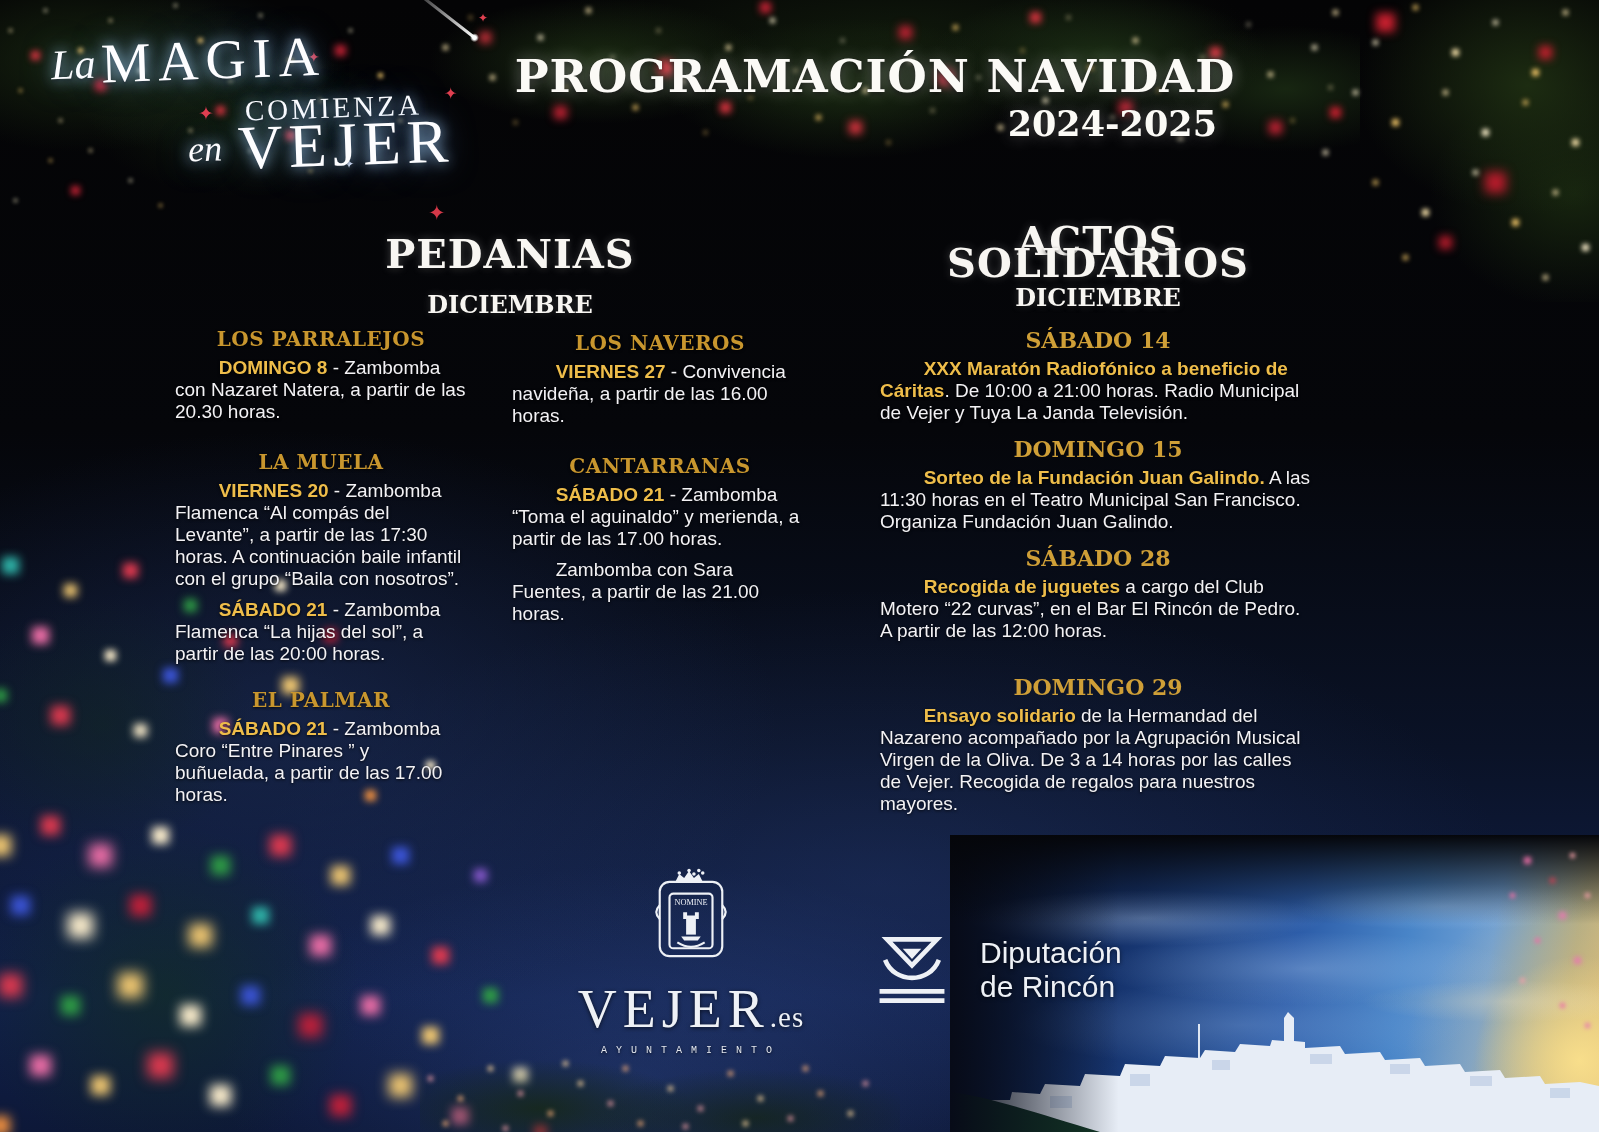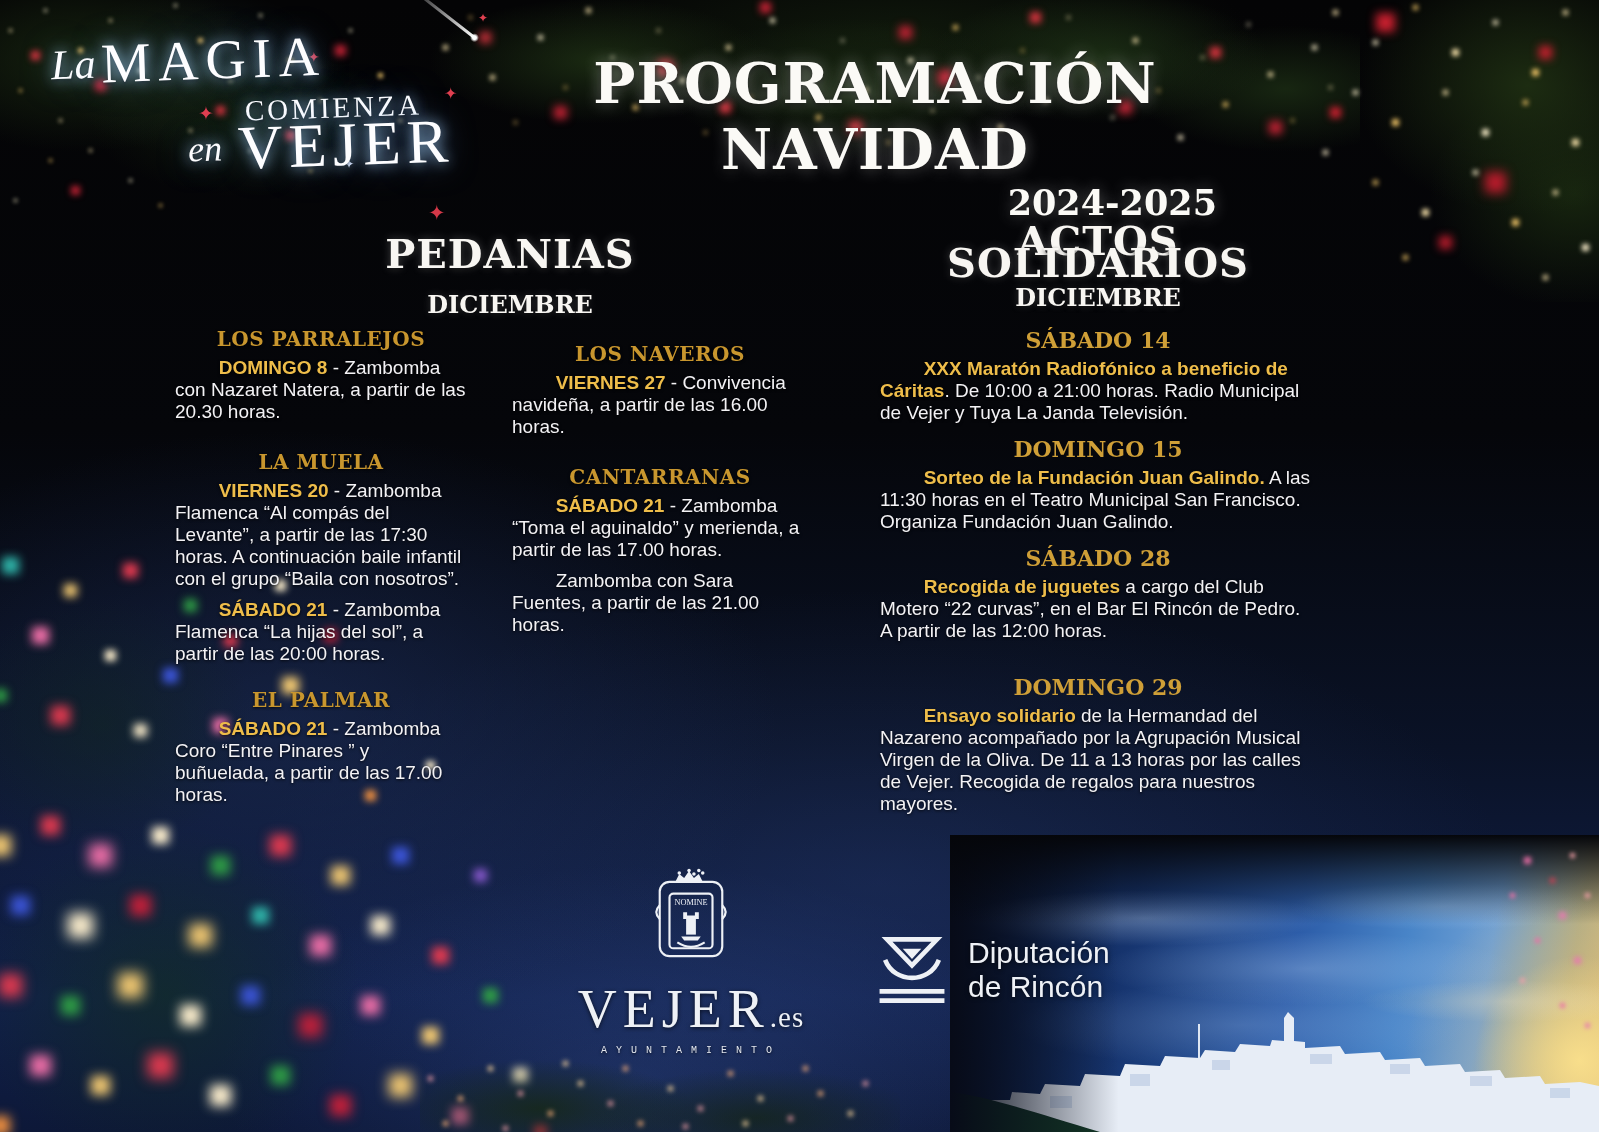--- a/index.html
+++ b/index.html
@@ -141,51 +141,51 @@
   .lg-la{left:18px;top:16px;font-size:42px;font-style:italic;}
   .lg-magia{left:68px;top:8px;font-size:56px;letter-spacing:7px;}
   .lg-comienza{left:210px;top:76px;font-size:29px;letter-spacing:3px;}
   .lg-en{left:152px;top:108px;font-size:36px;font-style:italic;}
   .lg-vejer{left:202px;top:94px;font-size:62px;letter-spacing:6px;}
 
   
   .title-block{position:absolute;left:505px;top:50px;width:740px;color:#fbfaf6;
     font-family:"DejaVu Serif",serif;font-weight:bold;text-align:center;
     text-shadow:0 0 16px rgba(255,255,255,.35),0 2px 5px rgba(0,0,0,.75);}
-  .main-title{font-size:56px;letter-spacing:1px;}
+  .main-title{font-size:45px;letter-spacing:1px;}
   .season{font-size:35px;text-align:right;padding-right:28px;margin-top:0px;}
 
   
   .serif-h{font-family:"DejaVu Serif",serif;font-weight:bold;text-align:center;}
   .col-title{font-size:40px;color:#f8f6f2;letter-spacing:1px;text-shadow:0 0 10px rgba(255,255,255,.25),0 2px 4px rgba(0,0,0,.7);}
   .col-month{font-size:24px;color:#f8f6f2;margin-top:13px;text-shadow:0 0 8px rgba(255,255,255,.2),0 2px 4px rgba(0,0,0,.7);}
   .ped-header{position:absolute;left:318px;top:230px;width:384px;}
   .col{position:absolute;color:#f3f2f5;font-size:19px;line-height:22px;}
   #col1{left:175px;top:328px;width:292px;}
-  #col2{left:512px;top:343px;width:296px;}
+  #col2{left:512px;top:332px;width:296px;}
   #col3{left:880px;top:230px;width:436px;}
   .sec h3{font-family:"DejaVu Serif",serif;font-weight:bold;font-size:20px;color:#c8962e;
     text-align:center;margin:0 0 7px 0;letter-spacing:.5px;text-shadow:0 1px 3px rgba(0,0,0,.8);}
   .sec.mt28 h3{margin-top:28px;} .sec.mt24 h3{margin-top:24px;}
   .ev{margin:0 0 9px 0;text-indent:2.3em;text-shadow:0 1px 3px rgba(0,0,0,.85);}
   .lead{color:#eebd4a;font-weight:bold;}
   .nota{margin-top:22px;}
   #col3 .day-h{font-size:22px;color:#cf9f37;margin:14px 0 7px 0;}
   #col3 .day-h.first{margin-top:20px;}
   #col3 .day-h.gap{margin-top:34px;}
 
   
   .vejer-footer{position:absolute;left:540px;top:868px;width:302px;text-align:center;color:#eef1f6;z-index:6;}
   .vejer-name-row{margin-top:6px;font-family:"Liberation Serif",serif;letter-spacing:6px;
     text-shadow:0 1px 4px rgba(0,0,0,.7);}
   .vejer-name{font-size:54px;}
   .vejer-tld{font-size:29px;letter-spacing:1px;}
   .vejer-sub{font-size:10px;letter-spacing:9px;margin-top:5px;color:#e2e6ee;
     font-family:Liberation Mono, monospace;text-shadow:0 1px 3px rgba(0,0,0,.7);}
-  .dip-footer{position:absolute;left:872px;top:932px;display:flex;align-items:center;gap:16px;color:#eef1f6;z-index:6;}
+  .dip-footer{position:absolute;left:872px;top:932px;display:flex;align-items:center;gap:28px;color:#eef1f6;z-index:6;}
   .dip-text{font-size:30px;line-height:34px;text-shadow:0 1px 4px rgba(0,0,0,.6);}
   .z5{z-index:5;}
 </style>
 </head>
 <body>
 
 <div class="poster">
 
   <div class="layer garland-top"></div>
   <div class="layer lights-tl"></div>
@@ -273,21 +273,21 @@
     <h3 class="serif-h day-h first">SÁBADO 14</h3>
     <p class="ev"><span class="lead">XXX Maratón Radiofónico a beneficio de Cáritas</span><span>. De 10:00 a 21:00 horas. Radio Municipal de Vejer y Tuya La Janda Televisión.</span></p>
 
     <h3 class="serif-h day-h">DOMINGO 15</h3>
     <p class="ev"><span class="lead">Sorteo de la Fundación Juan Galindo.</span><span> A las 11:30 horas en el Teatro Municipal San Francisco. Organiza Fundación Juan Galindo.</span></p>
 
     <h3 class="serif-h day-h">SÁBADO 28</h3>
     <p class="ev"><span class="lead">Recogida de juguetes</span><span> a cargo del Club Motero “22 curvas”, en el Bar El Rincón de Pedro. A partir de las 12:00 horas.</span></p>
 
     <h3 class="serif-h day-h gap">DOMINGO 29</h3>
-    <p class="ev"><span class="lead">Ensayo solidario</span><span> de la Hermandad del Nazareno acompañado por la Agrupación Musical Virgen de la Oliva. De 11 a 13 horas por las calles de Vejer. Recogida de regalos para nuestros mayores.</span></p>
+    <p class="ev"><span class="lead">Ensayo solidario</span><span> de la Hermandad del Nazareno acompañado por la Agrupación Musical Virgen de la Oliva. De 3 a 14 horas por las calles de Vejer. Recogida de regalos para nuestros mayores.</span></p>
   </div>
 
   <div class="vejer-footer">
     <svg width="86" height="100" viewBox="0 0 88 102">
       <g fill="none" stroke="#eef1f6" stroke-width="2.2">
         <rect x="12" y="14" width="64" height="76" rx="10"></rect>
         <path d="M12,38 q-7,7 0,14"></path>
         <path d="M76,38 q7,7 0,14"></path>
         <rect x="22" y="26" width="44" height="56" rx="4"></rect>
         <path d="M30,76 q14,9 28,0"></path>

